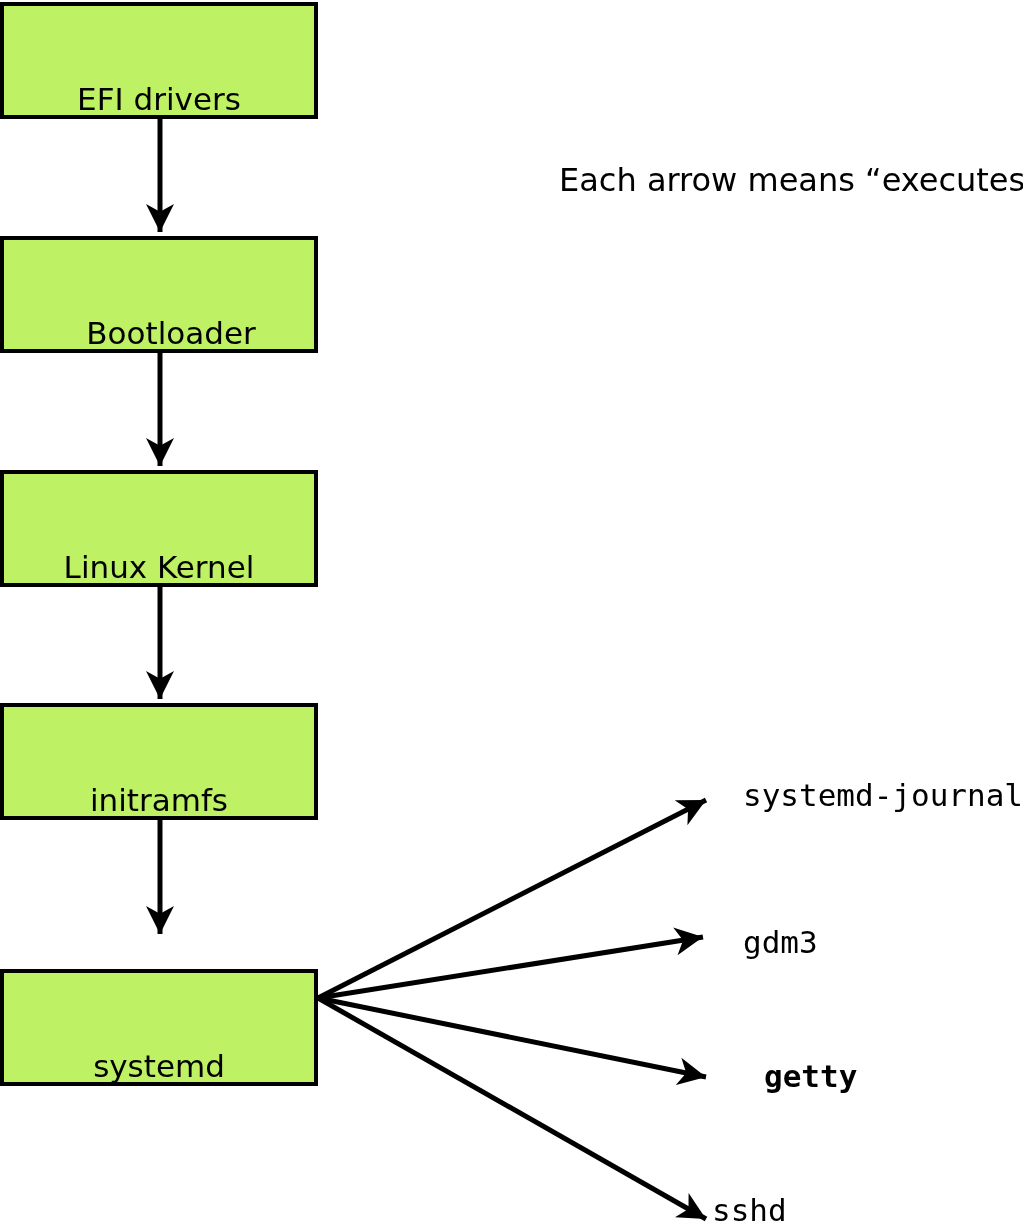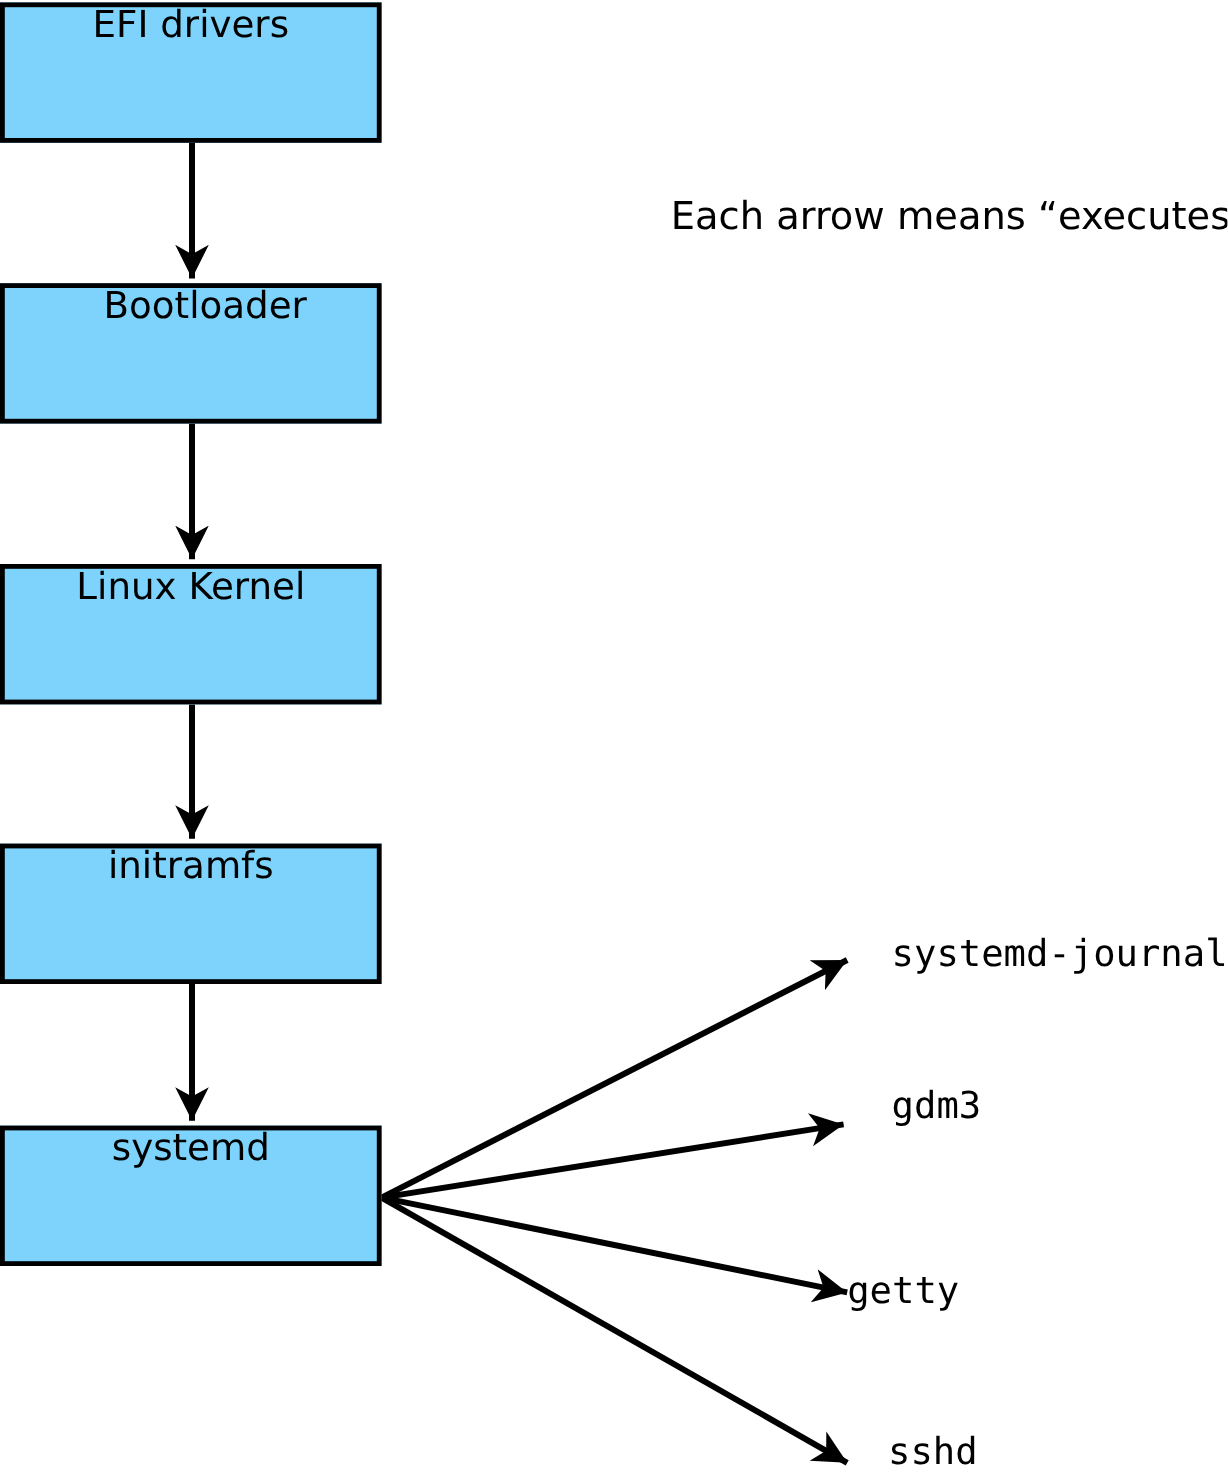--- a/index.html
+++ b/index.html
@@ -27,45 +27,45 @@
     stroke: #000000;
     stroke-width: 5;
   }
   .node {
     position: absolute;
     left: 0;
     width: 318px;
     height: 117px;
     box-sizing: border-box;
     border: 4px solid #000000;
-    background: #7dd3fc;
+    background: #bef264;
     display: flex;
-    align-items: flex-start;
+    align-items: flex-end;
     justify-content: center;
     font-size: 31px;
     line-height: 1;
     white-space: nowrap;
   }
   .node-efi        { top: 2px; }
   .node-bootloader { top: 236px; padding-left: 24px; }
   .node-kernel     { top: 470px; }
   .node-initramfs  { top: 703px; }
-  .node-systemd    { top: 938px; }
+  .node-systemd    { top: 969px; }
   .proc-label {
     position: absolute;
     font-family: "DejaVu Sans Mono", monospace;
     font-size: 31px;
     line-height: 36px;
     white-space: nowrap;
     margin-left: 20px;
   }
   .proc-journal { left: 723px; top: 777px; }
-  .proc-gdm3    { left: 723px; top: 904px; }
-  .proc-getty   { left: 686px; top: 1058px; }
-  .proc-sshd    { left: 720px; top: 1192px; }
+  .proc-gdm3    { left: 723px; top: 924px; }
+  .proc-getty   { left: 744px; top: 1058px; font-weight: bold; }
+  .proc-sshd    { left: 692px; top: 1192px; }
   .caption {
     position: absolute;
     left: 559px;
     top: 161px;
     font-size: 32px;
     line-height: 38px;
     white-space: nowrap;
   }
 </style>
 </head>

